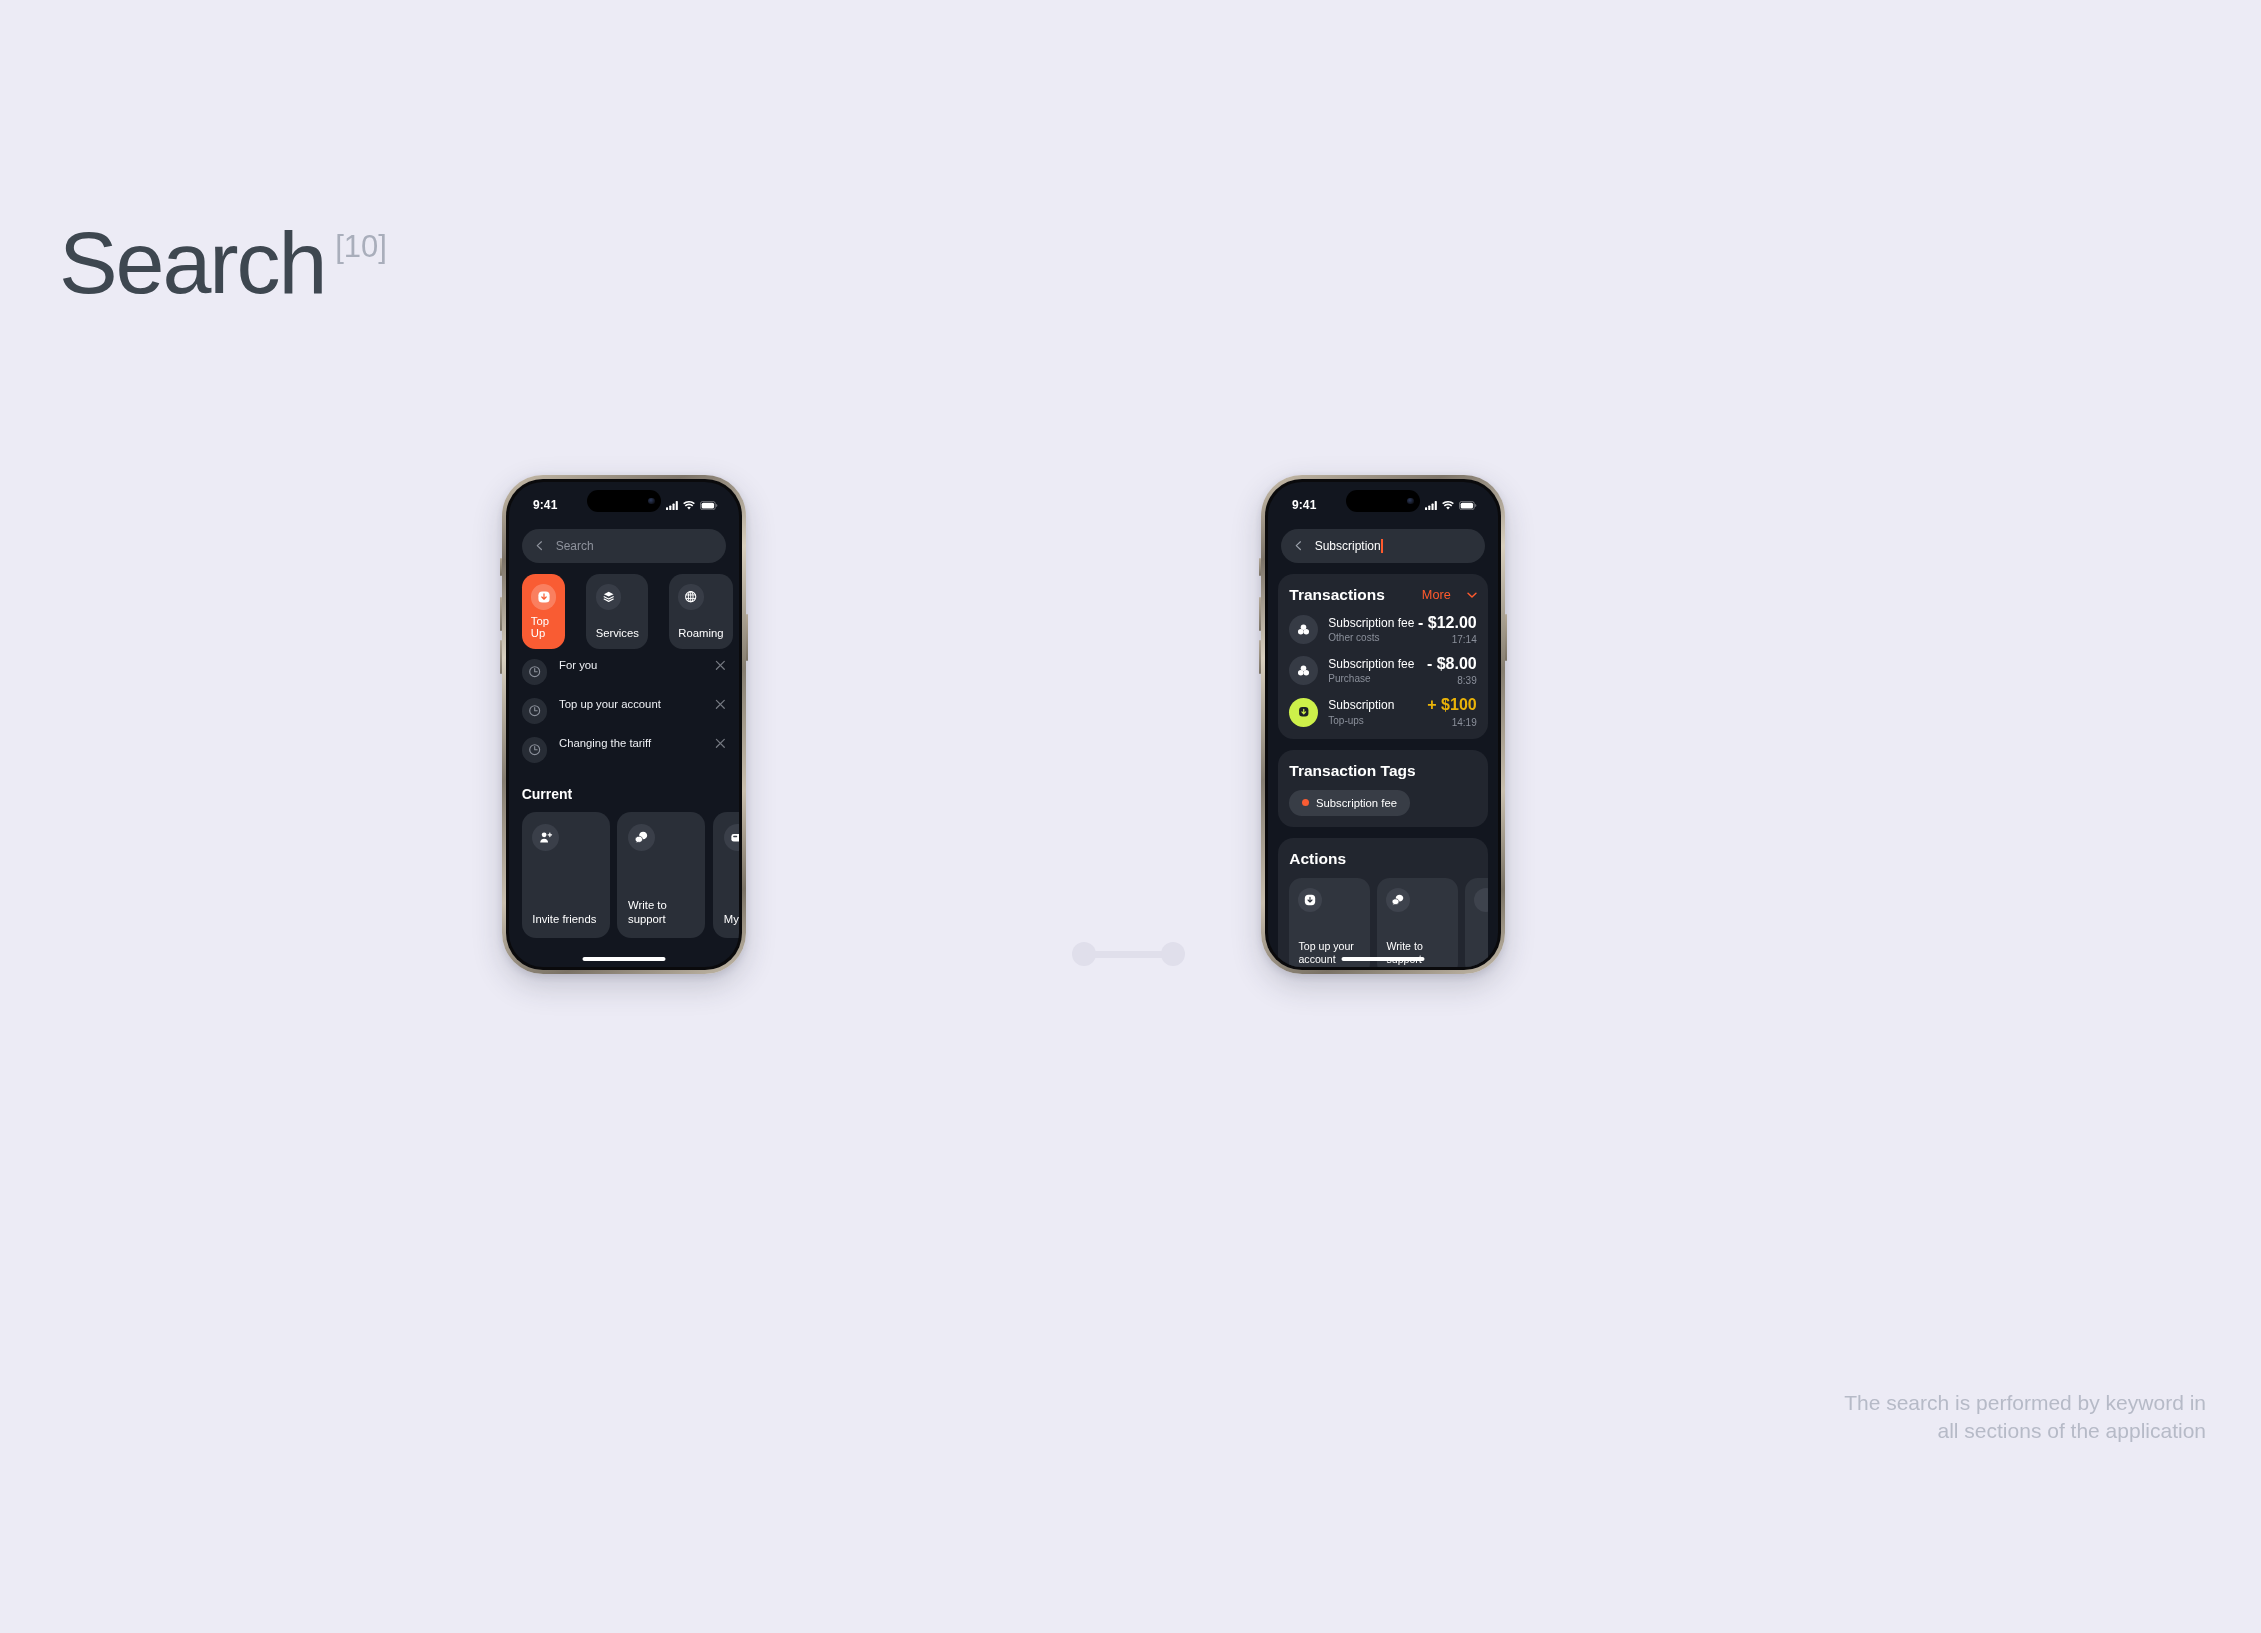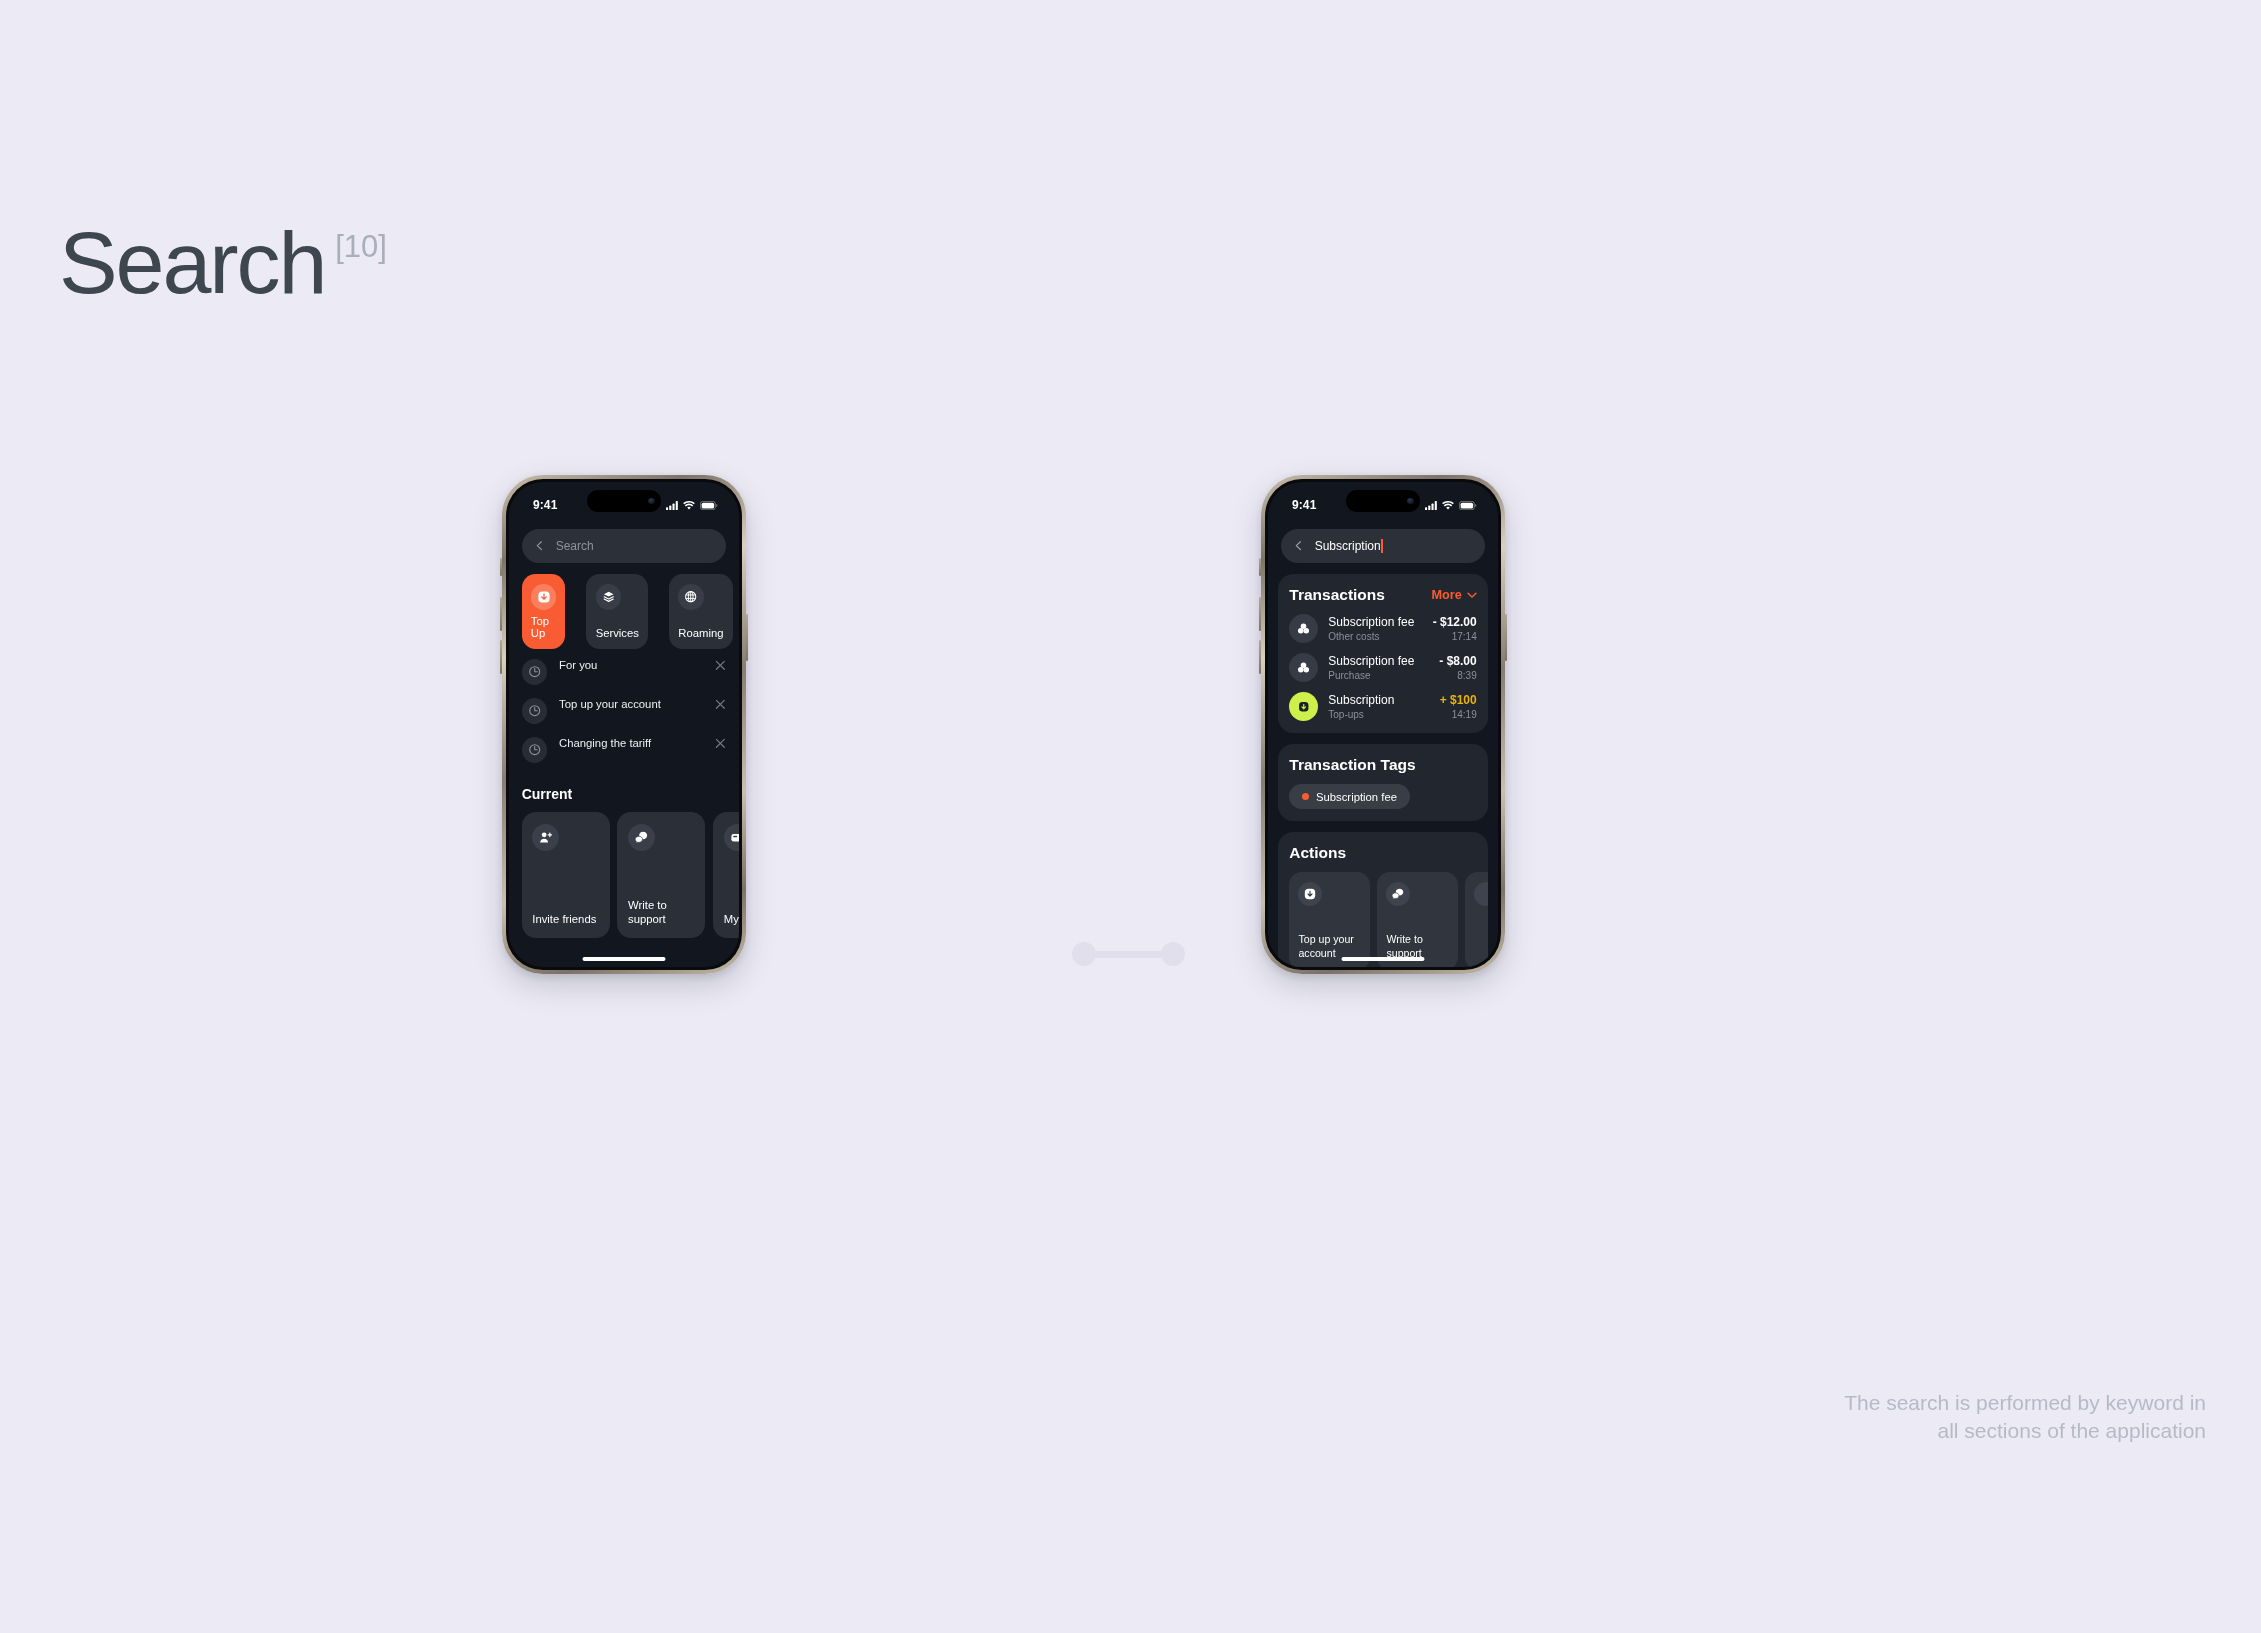--- a/index.html
+++ b/index.html
@@ -131,33 +131,33 @@
   .bigcard-icon {
     width: 27px; height: 27px; border-radius: 50%; background: #3a3f49;
     display: flex; align-items: center; justify-content: center;
   }
   .bigcard-label { margin-top: auto; margin-bottom: 12px; font-size: 11.3px; color: #fff; line-height: 1.25; }
 
   
   .panel { margin: 11.3px 10px 0 10px; border-radius: 15.5px; background: #22262f; padding: 12px 11.3px 11.3px 11.3px; }
   .panel-head { display: flex; align-items: center; justify-content: space-between; }
   .panel-title { font-size: 15.5px; font-weight: 700; color: #fff; }
-  .more { display: flex; align-items: center; gap: 5px; color: #ff5a2d; font-size: 12.7px; font-weight: bold; }
+  .more { display: flex; align-items: center; gap: 16px; color: #ff5a2d; font-size: 12.7px; }
 
   .txn { display: flex; align-items: center; margin-top: 10px; }
   .txn-ic {
     width: 29px; height: 29px; border-radius: 50%; background: #363b45;
     display: flex; align-items: center; justify-content: center; flex: 0 0 auto;
   }
   .txn-ic.lime { background: #cdf04a; }
   .txn-mid { margin-left: 10px; flex: 1; min-width: 0; }
   .txn-name { font-size: 12px; color: #fff; }
   .txn-sub { font-size: 10px; color: #8b909b; margin-top: 2.1px; }
   .txn-right { text-align: right; flex: 0 0 auto; }
-  .txn-amt { font-size: 12px; font-weight: 700; color: #fff; }
+  .txn-amt { font-size: 16px; font-weight: 700; color: #fff; }
   .txn-amt.pos { color: #eab308; text-align: right; }
   .txn-time { font-size: 10px; color: #8b909b; margin-top: 2.1px; }
 
   .tagpill {
     display: inline-flex; align-items: center; gap: 7px; margin-top: 10px;
     height: 25.4px; padding: 0 12.7px; border-radius: 12.7px; background: #383d46;
   }
   .tagdot { width: 7px; height: 7px; border-radius: 50%; background: #f95c33; }
   .tagtext { font-size: 11.3px; color: #fff; }
 

